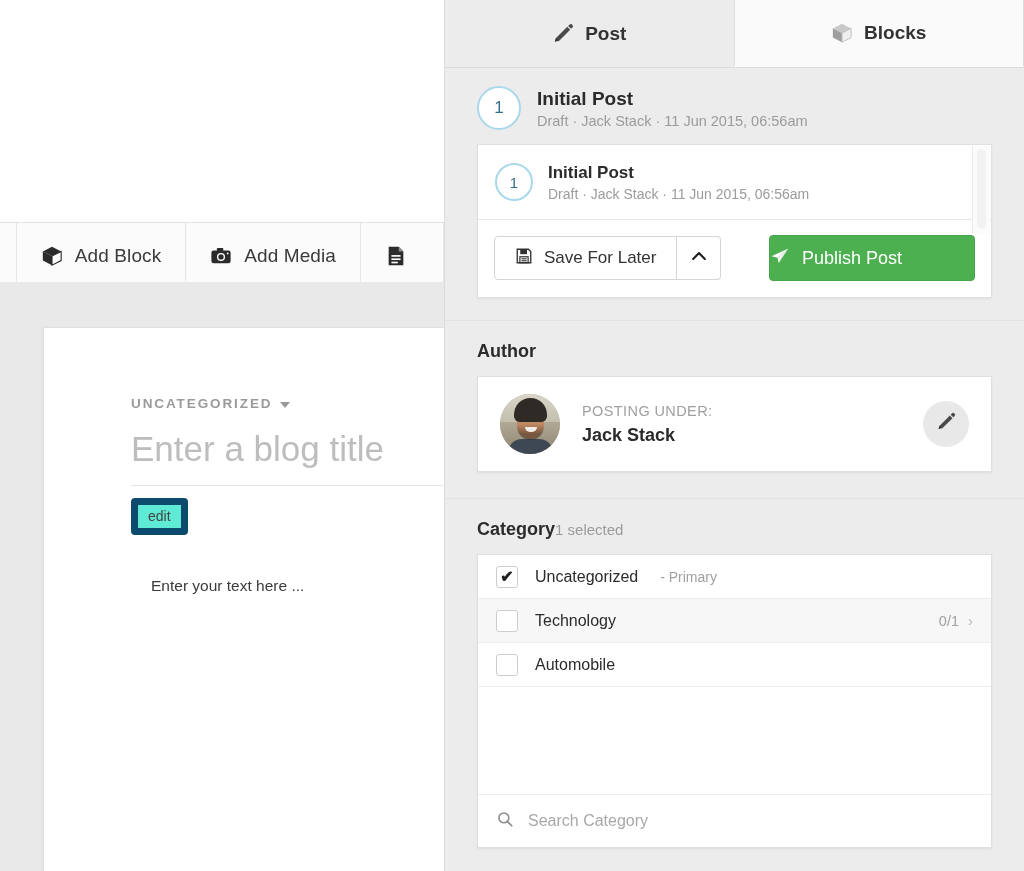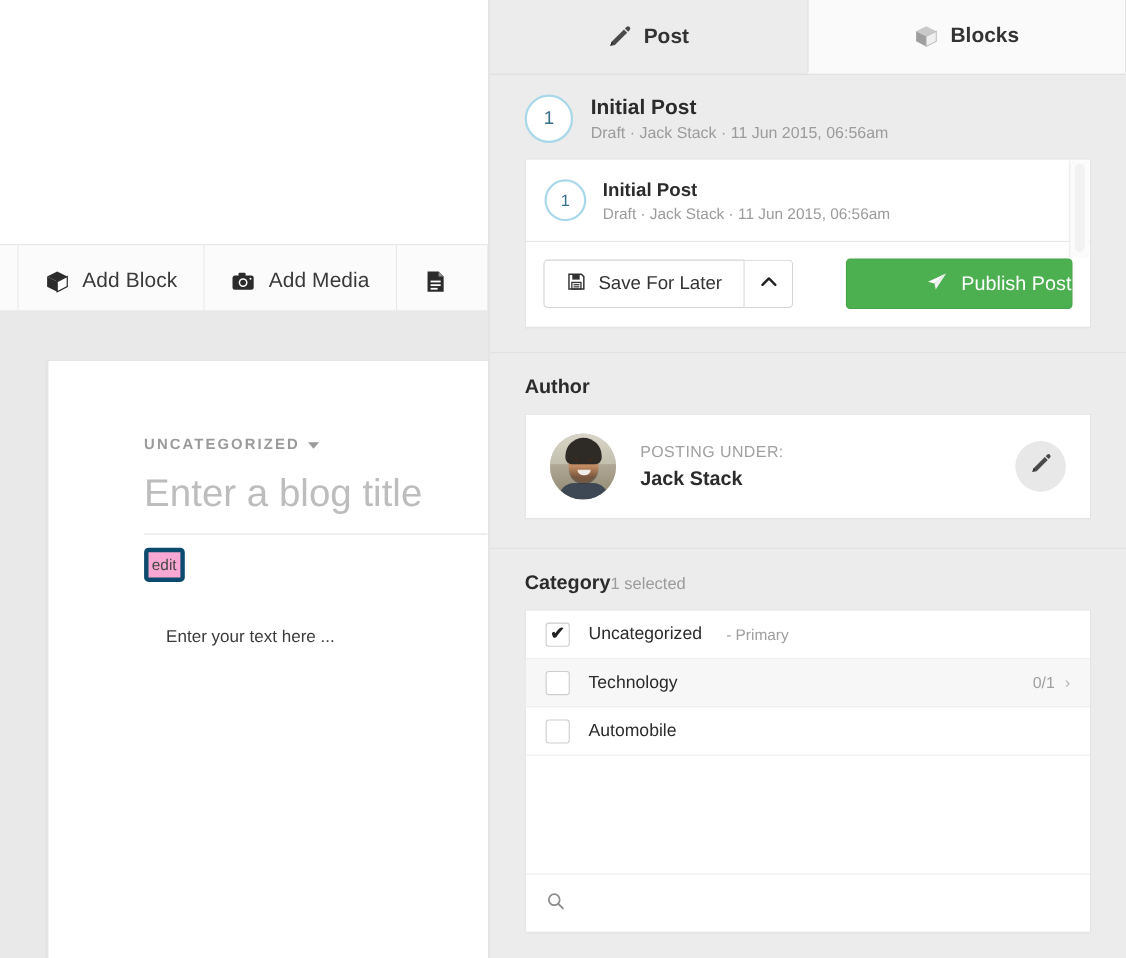--- a/index.html
+++ b/index.html
@@ -78,22 +78,22 @@
     font-size: 35px; color: #bdbdbd; font-weight: 400;
     padding-bottom: 16px;
     width: 312px;
     border-bottom: 1px solid #e3e3e3;
     cursor: text;
   }
   #edit-pill {
     margin-top: 12px;
     display: inline-block;
     font-size: 14px; color: #444;
-    border: 4px solid #0c4a6e; border-radius: 4px;
-    padding: 3px 3px 4px; background: #f9a8d4;
+    border: 7px solid #0c4a6e; border-radius: 4px;
+    padding: 3px 10px 4px; background: #5eead4;
     cursor: pointer;
   }
   #body-text {
     margin-top: 42px; font-size: 15.5px; color: #3b3b3b;
     cursor: text;
     margin-left: 20px;
   }
 
   
   #right-pane {
@@ -181,21 +181,21 @@
   #save-caret-btn {
     width: 44px; height: 44px;
     border: 1px solid #d5d5d5; border-left: none; border-radius: 0 4px 4px 0;
     background: #ffffff; cursor: pointer;
     display:flex; align-items:center; justify-content:center;
   }
   #publish-btn {
     margin-left: auto;
     height: 46px; min-width: 206px;
     background: #4caf50; border: 1px solid #46a44a; border-radius: 4px;
-    display:flex; align-items:center; justify-content:flex-end; gap: 12px;
+    display:flex; align-items:center; justify-content:flex-start; gap: 12px;
     color: #ffffff; font-size: 18px; cursor: pointer;
   }
 
   .sep { height: 1px; background: #e2e2e2; margin: 0; }
 
   
   #author-section { padding: 20px 32px 26px 32px; }
   .section-head {
     display:flex; align-items:baseline; justify-content:flex-start;
     margin-bottom: 14px;
@@ -500,18 +500,19 @@
 
         <div id="cat-blank"></div>
 
         <div id="cat-search-row">
           <span>
             <svg viewBox="0 0 24 24" width="18" height="18">
               <circle cx="10.5" cy="10.5" r="6.6" fill="none" stroke="#8d8d8d" stroke-width="2.1"></circle>
               <path d="M15.4 15.4 L21 21" stroke="#8d8d8d" stroke-width="2.3" stroke-linecap="round"></path>
             </svg>
           </span>
+          <input id="cat-search-input" type="text" placeholder="Search Category" style="">
         </div>
       </div>
     </div>
 
   </div>
 </div>
 
 </body></html>

